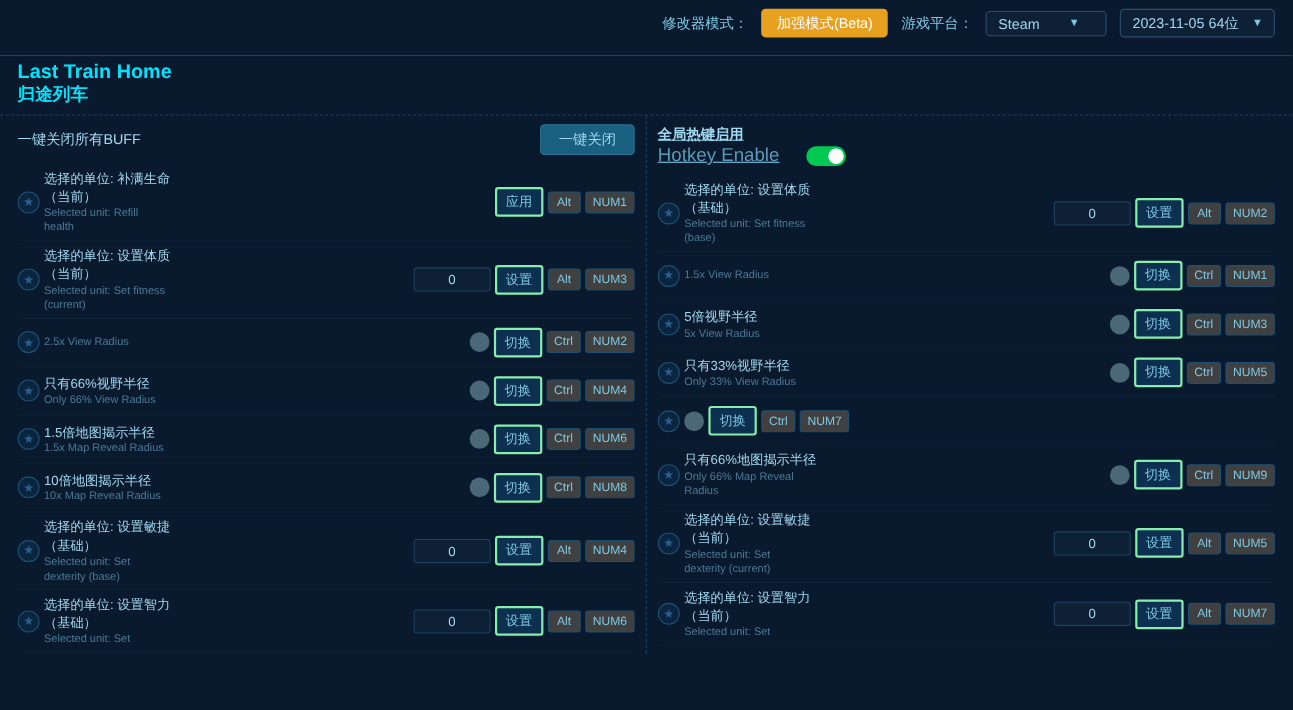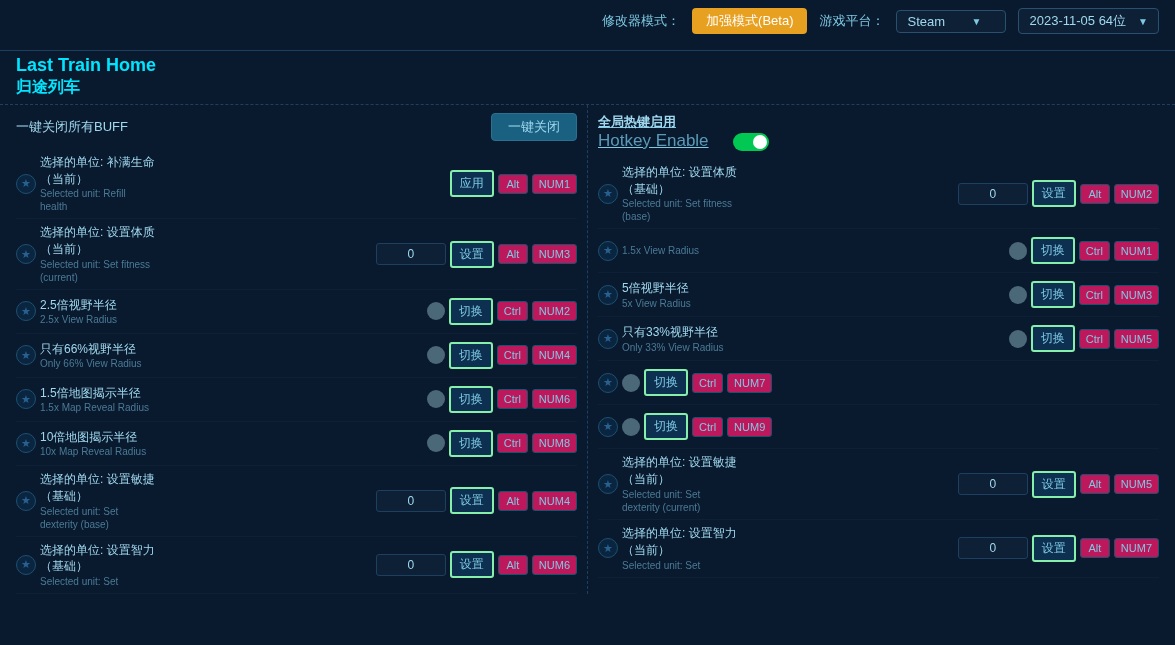--- a/index.html
+++ b/index.html
@@ -209,21 +209,21 @@
       color: #7ec8e3;
       padding: 3px 8px;
       font-size: 12px;
       border-radius: 3px;
       cursor: pointer;
       font-family: inherit;
       flex-shrink: 0;
     }
 
     .key-btn {
-      background: #be185d;
+      background: #404040;
       border: 1px solid #1e5070;
       color: #7ec8e3;
       padding: 3px 6px;
       font-size: 11px;
       border-radius: 3px;
       cursor: pointer;
       font-family: inherit;
       min-width: 30px;
       text-align: center;
       flex-shrink: 0;
@@ -285,21 +285,20 @@
 (current)</div>
           </div>
           <input class="num-input" value="0" style="">
           <button class="action-btn">设置</button>
           <button class="key-btn">Alt</button>
           <button class="key-btn">NUM3</button>
         </div>
         <div class="cheat-row">
           <div class="star-btn">★</div>
           <div class="cheat-label">
-            <div class="zh" style="white-space: pre-line;">2.5倍视野半径</div>
             <div class="en" style="white-space: pre-line;">2.5x View Radius</div>
           </div>
           <div class="toggle-circle"></div>
           <button class="action-btn">切换</button>
           <button class="key-btn">Ctrl</button>
           <button class="key-btn">NUM2</button>
         </div>
         <div class="cheat-row">
           <div class="star-btn">★</div>
           <div class="cheat-label">
@@ -417,20 +416,25 @@
         </div>
         <div class="cheat-row">
           <div class="star-btn">★</div>
           <div class="toggle-circle"></div>
           <button class="action-btn">切换</button>
           <button class="key-btn">Ctrl</button>
           <button class="key-btn">NUM7</button>
         </div>
         <div class="cheat-row">
           <div class="star-btn">★</div>
+          <div class="cheat-label">
+            <div class="zh" style="white-space: pre-line;">只有66%地图揭示半径</div>
+            <div class="en" style="white-space: pre-line;">Only 66% Map Reveal
+Radius</div>
+          </div>
           <div class="toggle-circle"></div>
           <button class="action-btn">切换</button>
           <button class="key-btn">Ctrl</button>
           <button class="key-btn">NUM9</button>
         </div>
         <div class="cheat-row">
           <div class="star-btn">★</div>
           <div class="cheat-label">
             <div class="zh" style="white-space: pre-line;">选择的单位: 设置敏捷
 （当前）</div>

